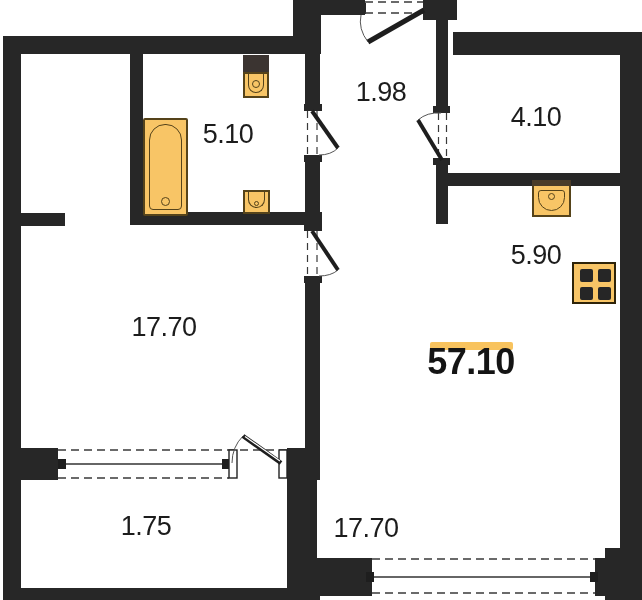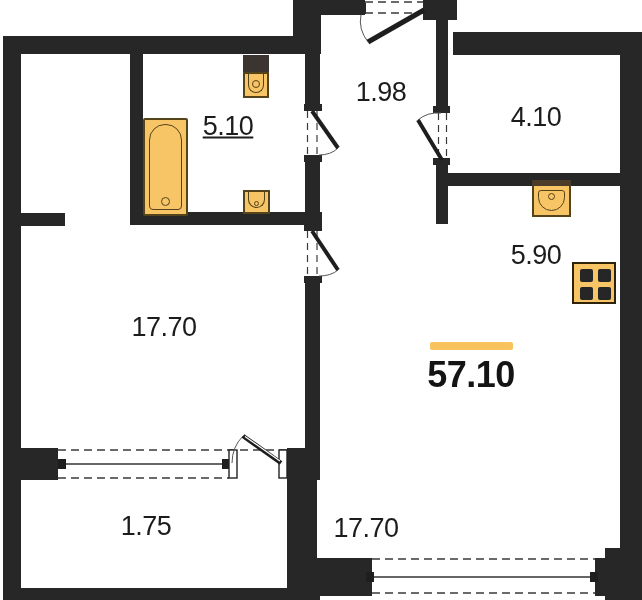--- a/index.html
+++ b/index.html
@@ -149,24 +149,24 @@
 
     <g>
       <path d="M372,559 H595" stroke="#3a3a3a" stroke-width="1.5" stroke-dasharray="8 5" fill="none"></path>
       <path d="M372,593 H595" stroke="#3a3a3a" stroke-width="1.5" stroke-dasharray="8 5" fill="none"></path>
       <line x1="372" y1="577" x2="595" y2="577" stroke="#333" stroke-width="1.4"></line>
       <rect x="366" y="572" width="8" height="10" fill="#1e1e1e"></rect>
       <rect x="590" y="572" width="8" height="10" fill="#1e1e1e"></rect>
     </g>
   </svg>
 
-  <div class="room-label" style="left:228px;top:126px;text-decoration:underline;">5.10</div>
+  <div class="room-label" style="left:228px;top:134px;">5.10</div>
   <div class="room-label" style="left:381px;top:92px;">1.98</div>
   <div class="room-label" style="left:536px;top:117px;text-align:right;">4.10</div>
   <div class="room-label" style="left:536px;top:239px;margin-top:16px;">5.90</div>
   <div class="room-label" style="left:164px;top:327px;">17.70</div>
   <div class="room-label" style="left:366px;top:528px;">17.70</div>
   <div class="room-label" style="left:146px;top:526px;">1.75</div>
 
   <div class="accent-bar"></div>
-  <div class="total-label" style="left:471px;top:375px;">57.10</div>
+  <div class="total-label" style="left:471px;top:362px;">57.10</div>
 
 </div>
 
 </body></html>

